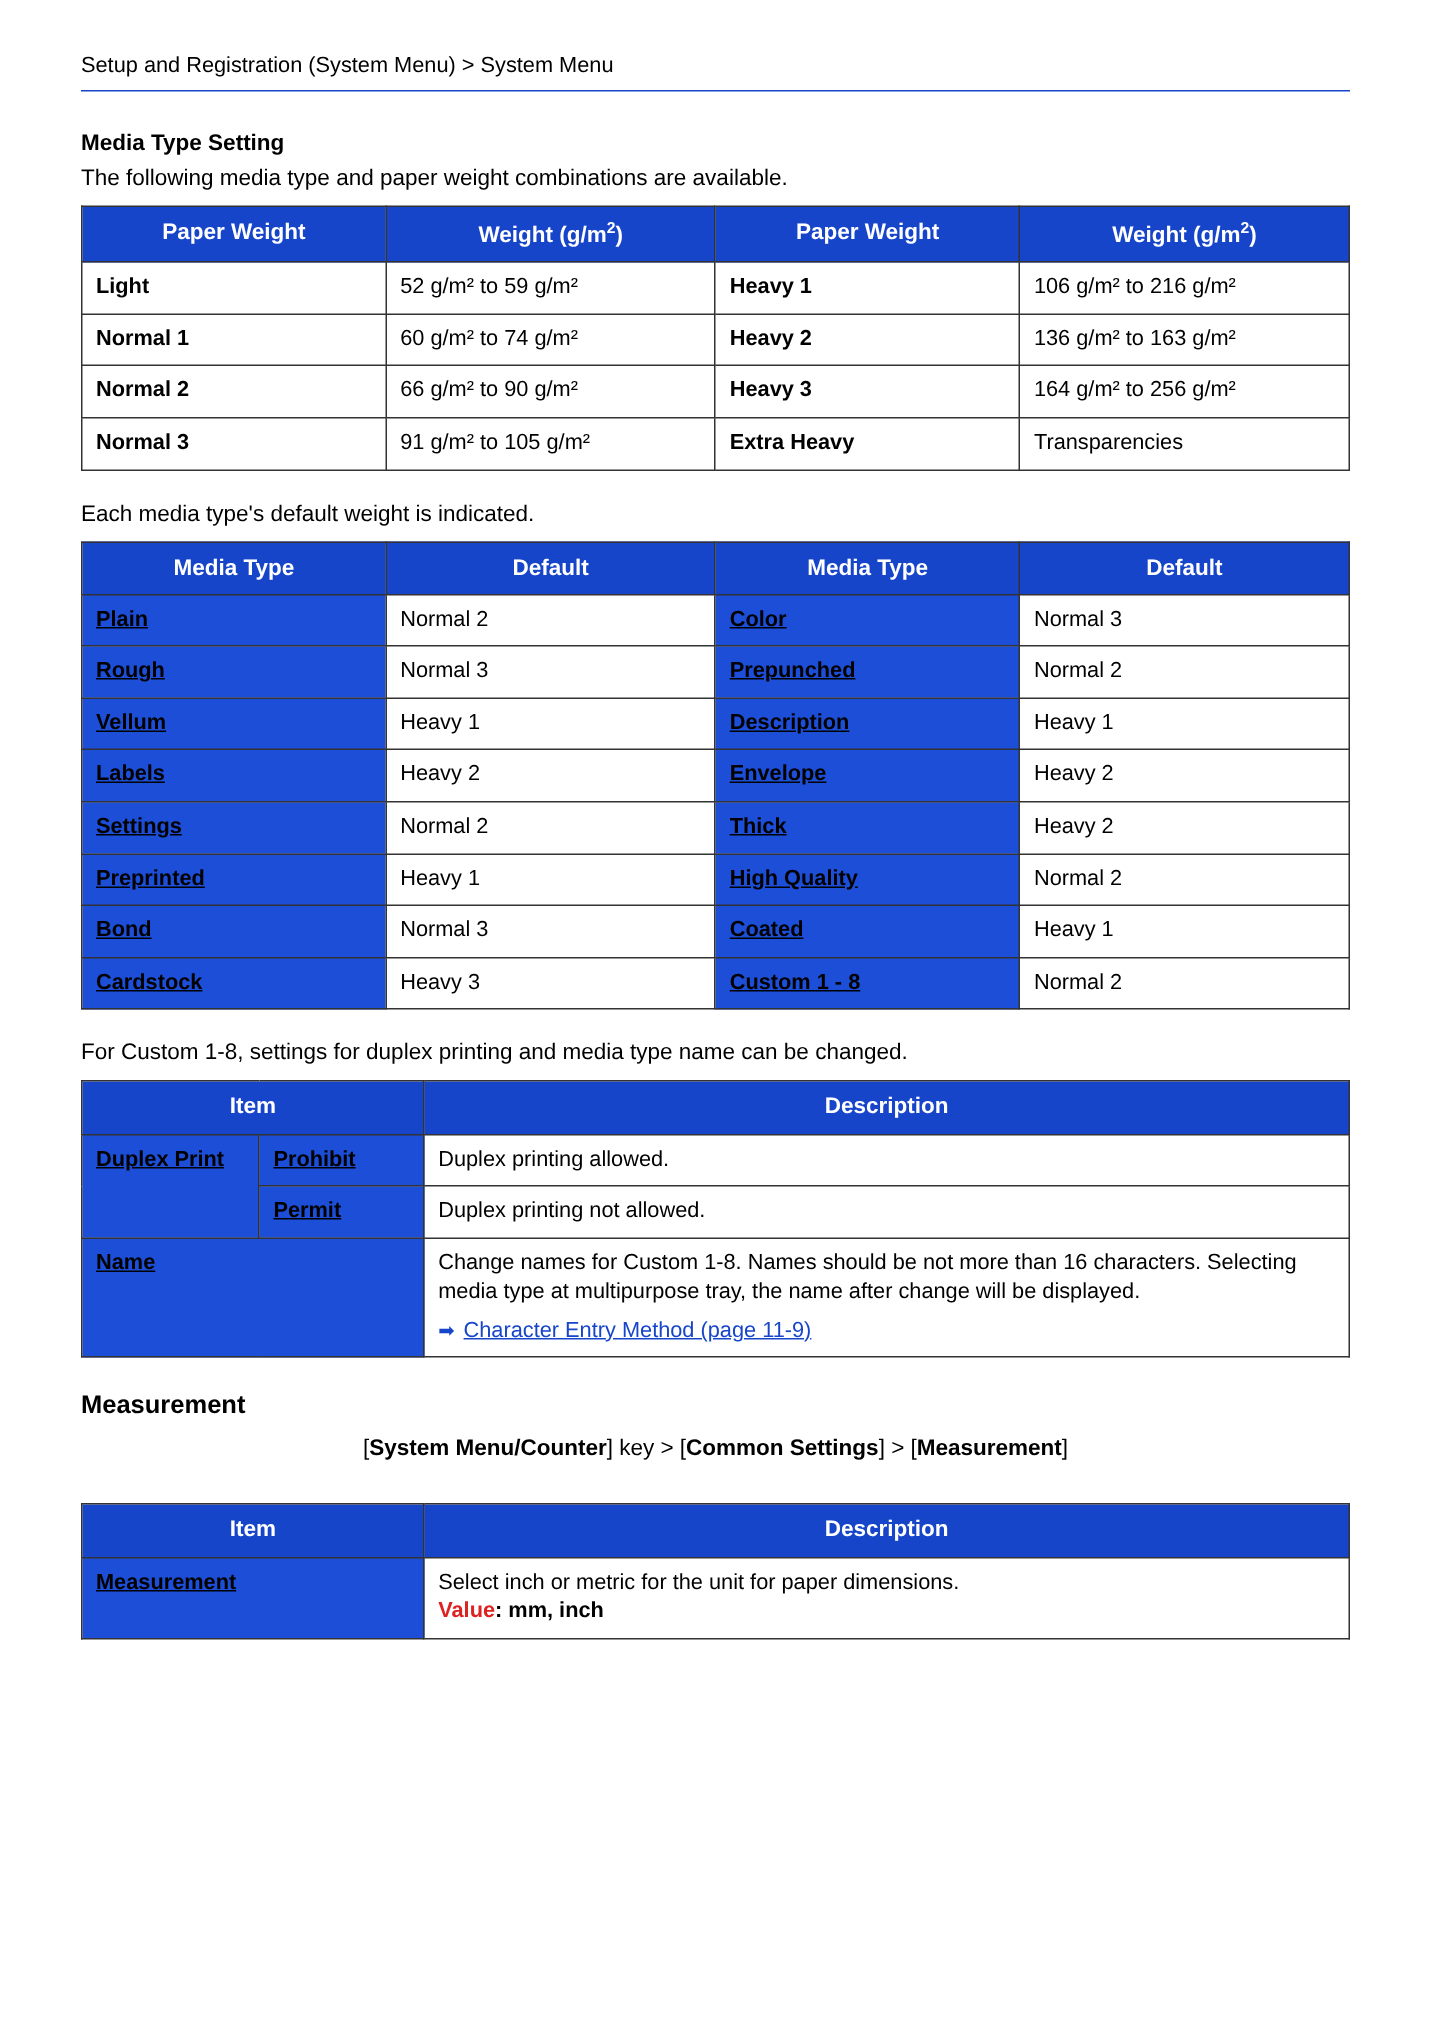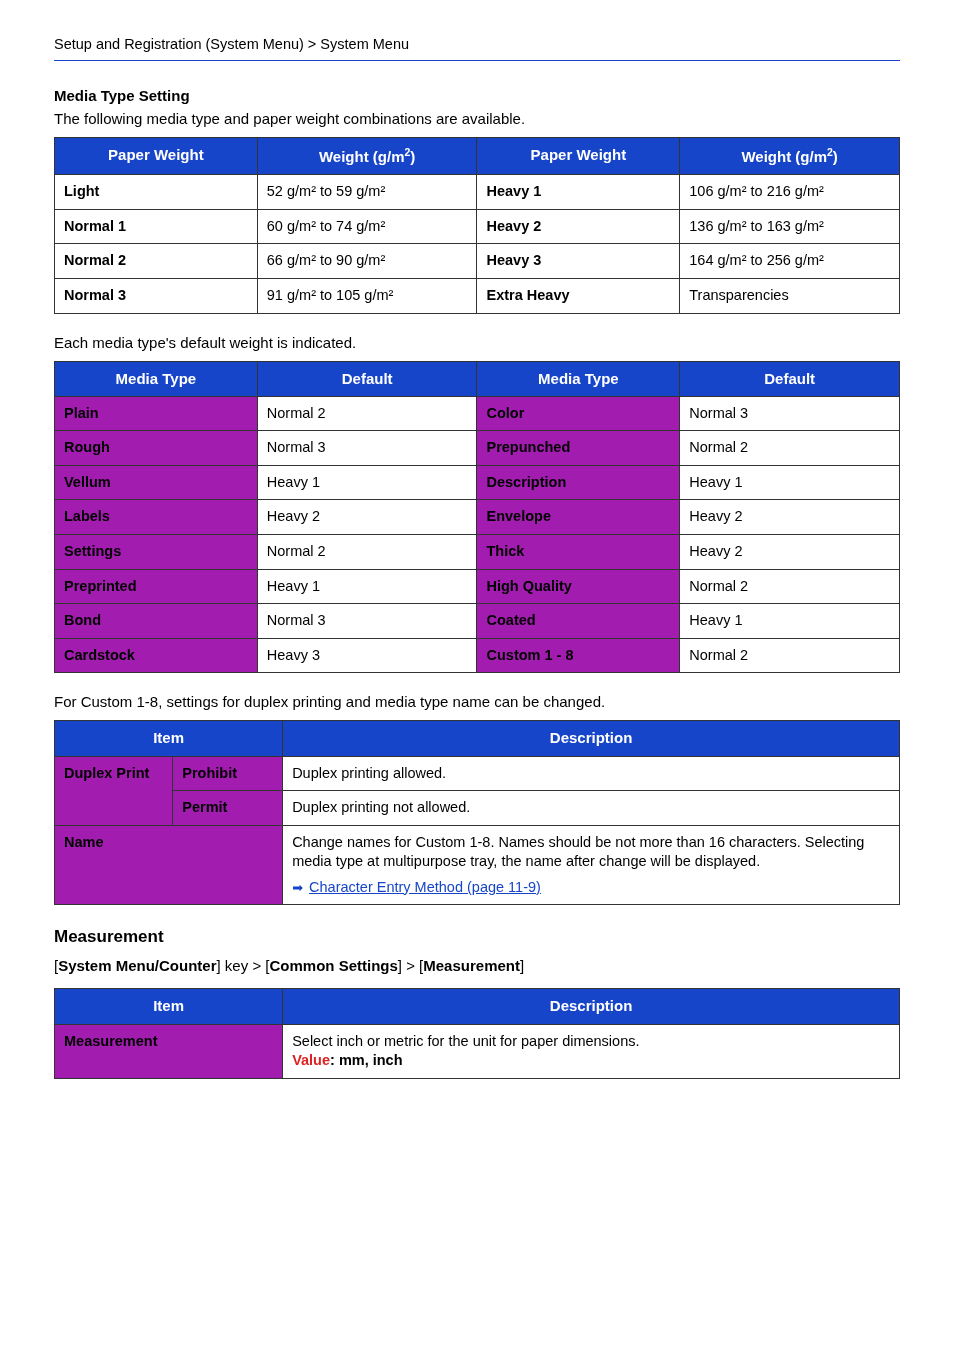--- a/index.html
+++ b/index.html
@@ -47,29 +47,30 @@
   }
   th {
     background: #1745c9;
     color: #fff;
     font-weight: bold;
     text-align: center;
     font-size: 15px;
   }
   .sup { font-size: 0.7em; vertical-align: super; }
   .rowlabel { font-weight: bold; }
-  .shaded { background: #a21caf; }
+  .shaded { background: #1d4ed8; text-decoration: underline; }
   .h2 {
     font-weight: bold;
     font-size: 17px;
     margin: 22px 0 10px 0;
   }
   .path {
     font-size: 15px;
-    margin-bottom: 14px;
+    margin-bottom: 28px;
+    text-align: center;
   }
   .value-label { color: #d22; font-weight: bold; }
   .value-value { color: #000; font-weight: bold; }
   .link { color: #1745c9; text-decoration: underline; cursor: pointer; }
   .arrow { color: #1745c9; margin-right: 6px; font-size: 13px; }
 </style>
 </head>
 <body>
 
 <div class="page">

